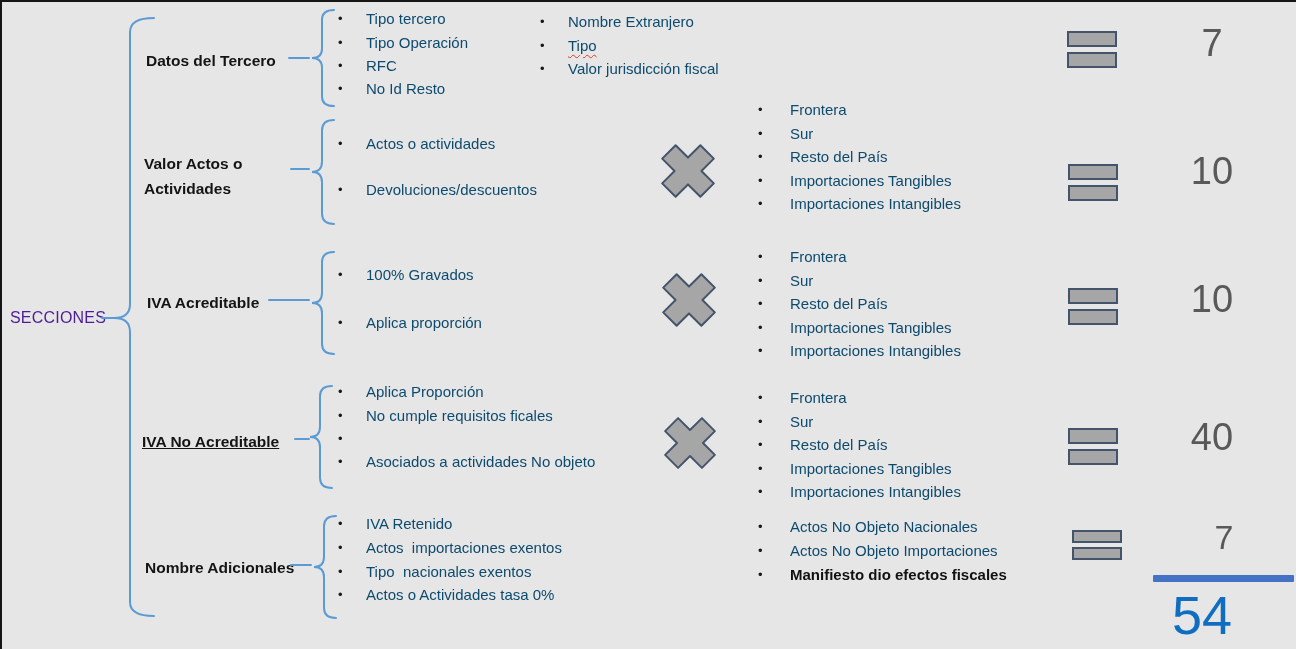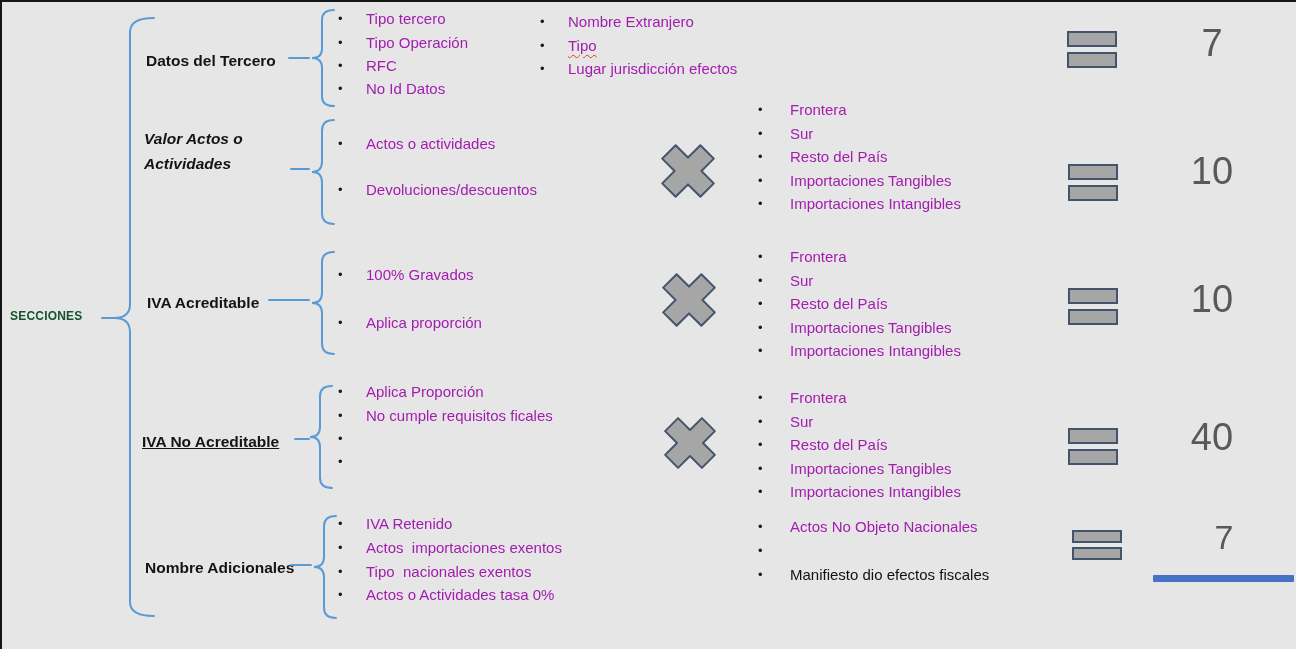--- a/index.html
+++ b/index.html
@@ -2,35 +2,35 @@
 <html><head>
 <meta charset="utf-8">
 <style>
   html,body{margin:0;padding:0;background:#E7E6E6;}
   .canvas{
     position:relative;width:1296px;height:649px;background:#E7E6E6;overflow:hidden;
     font-family:"Liberation Sans",sans-serif;color:#1d1d1d;
     border-left:2px solid #161616;border-top:2px solid #161616;box-sizing:border-box;
   }
   .abs{position:absolute;}
-  .root-label{font-weight:bold;font-size:12px;color:#14532d;letter-spacing:.2px;}
+  .root-label{font-weight:normal;font-size:16px;color:#4c1d95;letter-spacing:.2px;}
   .sec-label{font-weight:bold;font-size:15.5px;color:#141414;line-height:25px;}
   .nowrap{white-space:nowrap;text-align:center;}
   .dash{height:2px;background:#5B9BD5;border-radius:1px;}
   ul.blist{list-style:none;margin:0;padding:0;position:absolute;}
   ul.blist li{display:flex;align-items:center;}
   ul.tight li{height:23.4px;}
   ul.tightR li{height:23.5px;}
   ul.tight5 li{height:23.7px;}
   ul.spread46 li{height:46px;}
   ul.spread48 li{height:48px;}
   .dot{flex:0 0 28px;font-size:13px;color:#1a1a1a;}
   ul.rlist .dot{flex:0 0 32px;}
-  .t{font-size:15px;color:#a21caf;white-space:pre;}
-  .t.strong{font-weight:normal;color:#111;}
+  .t{font-size:15px;color:#0c4a6e;white-space:pre;}
+  .t.strong{font-weight:bold;color:#111;}
   .misspell{text-decoration:underline wavy #D83B2E 1px;text-underline-offset:3px;}
   .count{font-size:38px;color:#595959;text-align:center;line-height:1;}
   .count.small{font-size:34px;}
   .total{font-size:54px;color:#0F6EC0;text-align:center;line-height:1;}
   .eqicon .bar{width:50px;height:16px;background:#A6A6A6;border:2px solid #44546A;box-sizing:border-box;}
   .eqicon .bar + .bar{margin-top:5px;}
   .eqicon.thin .bar{height:13px;}
   .eqicon.thin .bar + .bar{margin-top:4px;}
   .sumline{background:#4472C4;border-radius:1px;}
   svg{display:block;}
@@ -62,46 +62,46 @@
       <li>
           <span class="dot">•</span>
           <span class="t">Tipo Operación</span>
         </li>
       <li>
           <span class="dot">•</span>
           <span class="t">RFC</span>
         </li>
       <li>
           <span class="dot">•</span>
-          <span class="t">No Id Datos</span>
+          <span class="t">No Id Resto</span>
         </li>
     </ul>
     <ul class="blist tight" style="left:538px;top:8px;">
       <li>
           <span class="dot">•</span>
           <span class="t">Nombre Extranjero</span>
         </li>
       <li>
           <span class="dot">•</span>
           <span class="t misspell">Tipo</span>
         </li>
       <li>
           <span class="dot">•</span>
-          <span class="t">Lugar jurisdicción efectos</span>
+          <span class="t">Valor jurisdicción fiscal</span>
         </li>
     </ul>
     <div class="abs eqicon" style="left:1065px;top:29px;">
         <div class="bar"></div>
         <div class="bar"></div>
       </div>
     <div class="abs count" style="left:1172px;top:22px;width:76px;">7</div>
   </div>
 
   <div>
-    <div class="abs sec-label" style="left:142px;top:124px;width:128px;font-style:italic;">Valor Actos o Actividades</div>
+    <div class="abs sec-label" style="left:142px;top:149px;width:128px;">Valor Actos o Actividades</div>
     <div class="abs dash" style="left:288px;top:166px;width:20px;"></div>
     <svg class="abs brace" style="left:310px;top:116px;" width="24" height="108" viewBox="0 0 24 104" preserveAspectRatio="none">
       <path d="M22,2 Q10,2 10,12 L10,42 Q10,52 0,52 Q10,52 10,62 L10,92 Q10,102 22,102"></path>
     </svg>
     <ul class="blist spread46" style="left:336px;top:118px;">
       <li>
           <span class="dot">•</span>
           <span class="t">Actos o actividades</span>
         </li>
       <li>
@@ -206,20 +206,21 @@
         </li>
       <li>
           <span class="dot">•</span>
           <span class="t">No cumple requisitos ficales</span>
         </li>
       <li>
           <span class="dot">•</span>
         </li>
       <li>
           <span class="dot">•</span>
+          <span class="t">Asociados a actividades No objeto</span>
         </li>
     </ul>
     <svg class="abs xicon" style="left:661px;top:414px;" width="54" height="54" viewBox="0 0 56 56">
       <g transform="rotate(45 28 28)">
           <polygon points="1,18.5 18.5,18.5 18.5,1 37.5,1 37.5,18.5 55,18.5 55,37.5 37.5,37.5 37.5,55 18.5,55 18.5,37.5 1,37.5"></polygon>
         </g>
     </svg>
     <ul class="blist rlist tightR" style="left:756px;top:384px;">
       <li>
           <span class="dot">•</span>
@@ -273,28 +274,30 @@
           <span class="t">Actos o Actividades tasa 0%</span>
         </li>
     </ul>
     <ul class="blist rlist tight5" style="left:756px;top:513px;">
       <li>
           <span class="dot">•</span>
           <span class="t">Actos No Objeto Nacionales</span>
         </li>
       <li>
           <span class="dot">•</span>
+          <span class="t">Actos No Objeto Importaciones</span>
         </li>
       <li>
           <span class="dot">•</span>
           <span class="t strong">Manifiesto dio efectos fiscales</span>
         </li>
     </ul>
     <div class="abs eqicon thin" style="left:1070px;top:528px;">
         <div class="bar"></div>
         <div class="bar"></div>
       </div>
     <div class="abs count small" style="left:1184px;top:518px;width:76px;">7</div>
   </div>
 
   <div class="abs sumline" style="left:1151px;top:573px;width:141px;height:7px;"></div>
+  <div class="abs total" style="left:1152px;top:586px;width:96px;">54</div>
 
 </div>
 
 </body></html>

